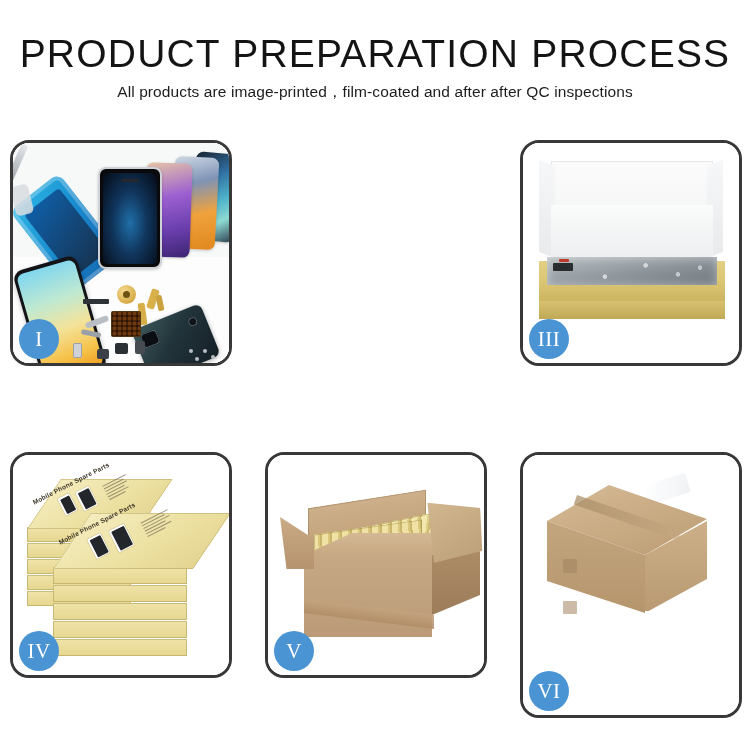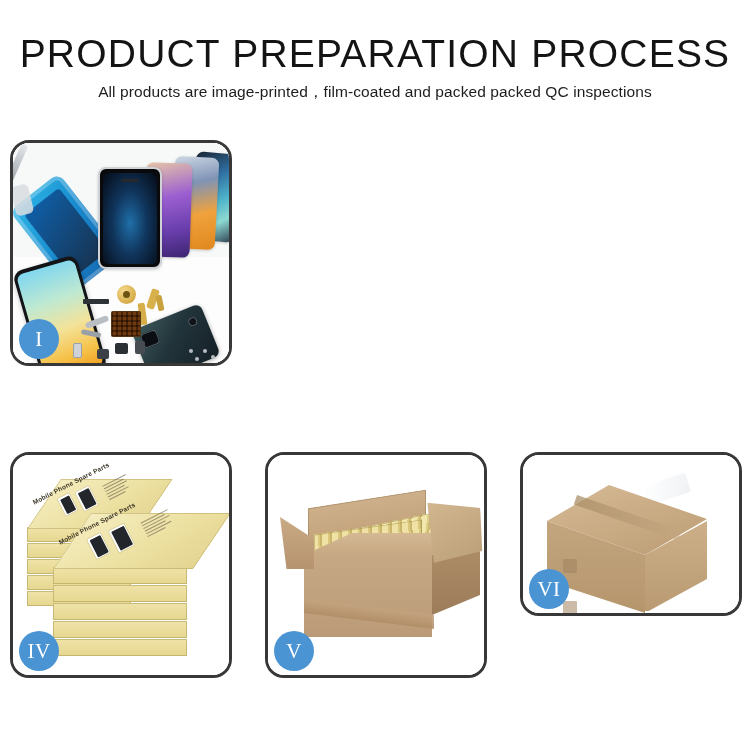--- a/index.html
+++ b/index.html
@@ -329,21 +329,21 @@
     transform:rotate(-18deg);border-radius:2px;
   }
 </style>
 </head>
 <body>
 
 <div id="page">
 
   <div class="header">
     <div class="title">PRODUCT PREPARATION PROCESS</div>
-    <div class="subtitle">All products are image-printed，film-coated and packed packed QC inspections</div>
+    <div class="subtitle">All products are image-printed，film-coated and after after QC inspections</div>
   </div>
 
   <div class="grid">
 
     <div class="panel" style="left:10px;top:140px;width:222px;height:226px;">
       <div class="stage">
         <div class="p1bg"></div>
         <div class="ph ph-blue"></div>
         <div class="ph ph-grad"></div>
         <div class="ph ph-orange"></div>
@@ -368,20 +368,34 @@
         <div class="pt-screw sc1"></div>
         <div class="pt-screw sc2"></div>
         <div class="pt-screw sc3"></div>
 
         <div class="pt-screw sc5"></div>
       </div>
       <div class="badge">I</div>
     </div>
 
 
+    <div class="panel" style="left:520px;top:140px;width:222px;height:226px;">
+      <div class="stage">
+        <div class="p3lid"></div>
+        <div class="p3lidL"></div>
+        <div class="p3lidR"></div>
+        <div class="p3foam"></div>
+        <div class="p3tray"></div>
+        <div class="p3trayIn"></div>
+        <div class="p3label"></div>
+        <div class="p3red"></div>
+        <div class="p3front"></div>
+      </div>
+      <div class="badge">III</div>
+    </div>
 
     <div class="panel" style="left:10px;top:452px;width:222px;height:226px;">
       <div class="stage">
         <div class="stack">
 
           <div class="sbox" style="left:14px;top:72px;width:104px;height:15px;"></div>
           <div class="sbox" style="left:14px;top:88px;width:104px;height:15px;"></div>
           <div class="sbox" style="left:14px;top:104px;width:104px;height:15px;"></div>
           <div class="sbox" style="left:14px;top:120px;width:104px;height:15px;"></div>
           <div class="sbox" style="left:14px;top:136px;width:104px;height:15px;"></div>
@@ -439,21 +453,21 @@
         <div class="c-top"></div>
         <div class="c-side"></div>
         <div class="c-body"></div>
         <div class="c-flapL"></div>
         <div class="c-flapR"></div>
         <div class="c-flapFront"></div>
       </div>
       <div class="badge">V</div>
     </div>
 
-    <div class="panel" style="left:520px;top:452px;width:222px;height:164px;">
+    <div class="panel" style="left:520px;top:452px;width:222px;height:266px;">
       <div class="stage">
         <div class="s-tape"></div>
         <div class="s-top"></div>
         <div class="s-seam"></div>
         <div class="s-front"></div>
         <div class="s-right"></div>
         <div class="s-tab s-tab1"></div>
         <div class="s-tab s-tab2"></div>
       </div>
       <div class="badge">VI</div>

